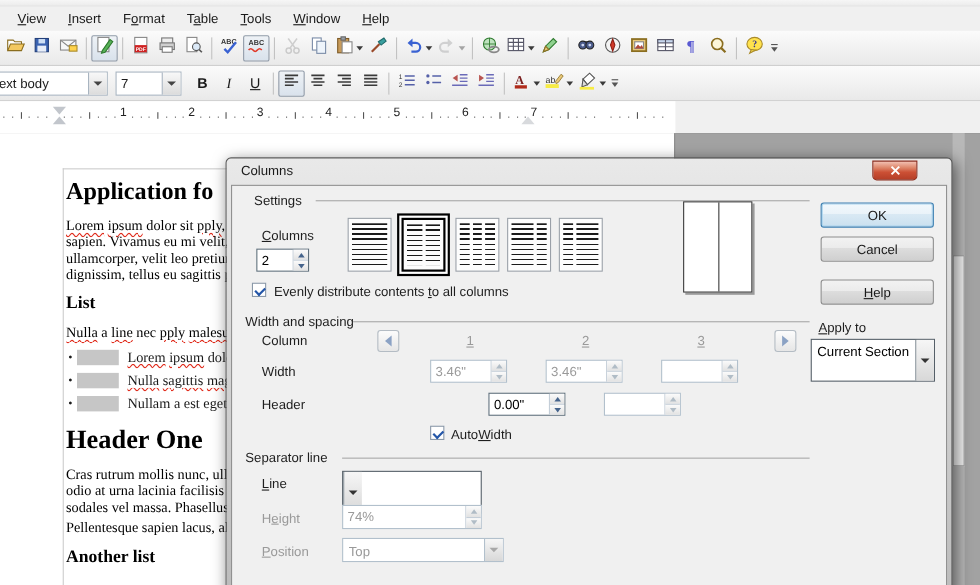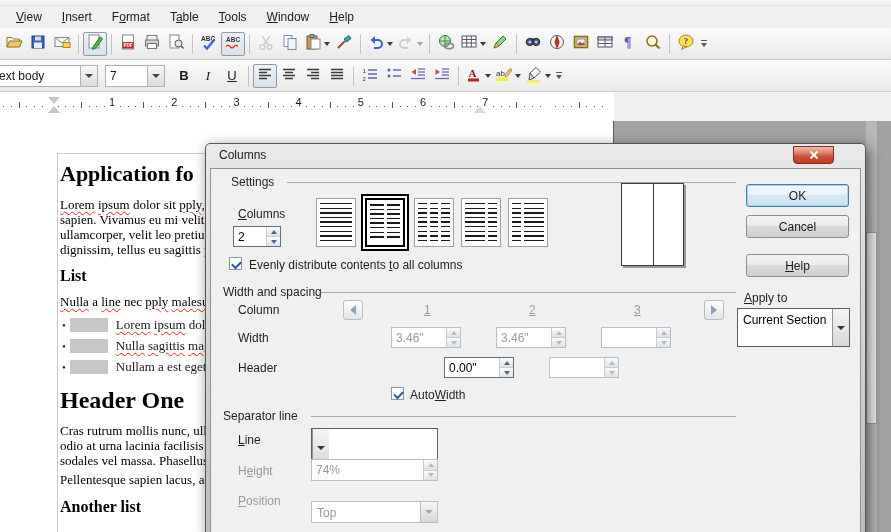--- a/index.html
+++ b/index.html
@@ -705,21 +705,21 @@
       </div>
       <span class="lbl dis" style="left:27px;top:295px">H<u>e</u>ight</span>
       <div class="spinfld" style="left:100px;top:290px;width:127px;height:22px">
         <span class="v">74%</span>
         <span class="sp">
             <b class="up"></b>
             <b class="dn"></b>
           </span>
       </div>
       <span class="lbl dis" style="left:27px;top:325px"><u>P</u>osition</span>
-      <div class="dropfld" style="left:100px;top:332px;width:127px;height:22px">
+      <div class="dropfld" style="left:100px;top:320px;width:147px;height:22px">
         <span class="v">Top</span>
         <span class="btn">
             <i></i>
           </span>
       </div>
 
       <div id="preview-box"></div>
       <div class="pbtn default" style="left:535px;top:15px">OK</div>
       <div class="pbtn" style="left:535px;top:46px">Cancel</div>
       <div class="pbtn" style="left:535px;top:85px"><u>H</u>elp</div>

